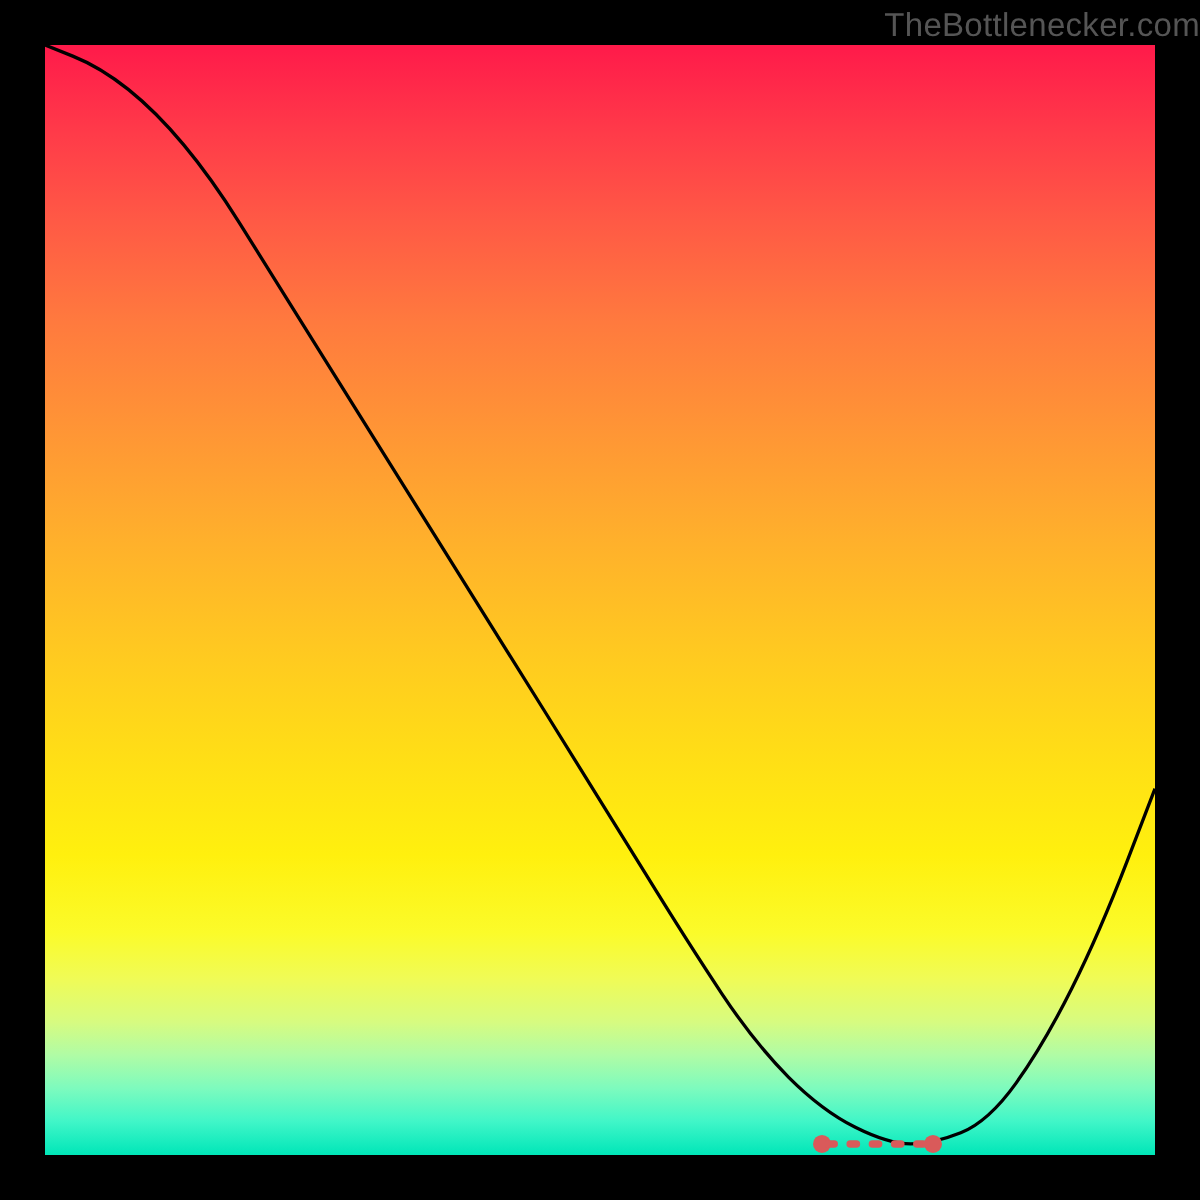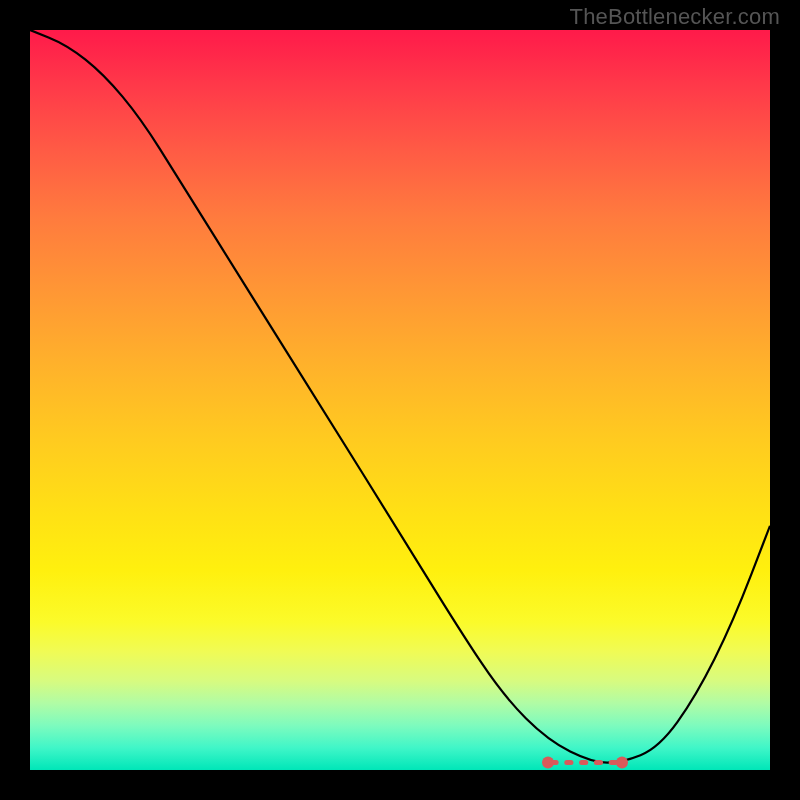--- a/index.html
+++ b/index.html
@@ -7,21 +7,21 @@
     width: 800px;
     height: 800px;
     background: #000;
     position: relative;
     font-family: Arial, sans-serif;
     overflow: hidden;
   }
   .watermark {
     position: absolute;
     top: 4px;
-    right: 20px;
+    right: 0;
     color: #555;
     font-size: 22px;
     font-weight: normal;
     z-index: 10;
     letter-spacing: 0.2px;
   }
   .frame {
     position: absolute;
     left: 30px;
     top: 30px;

